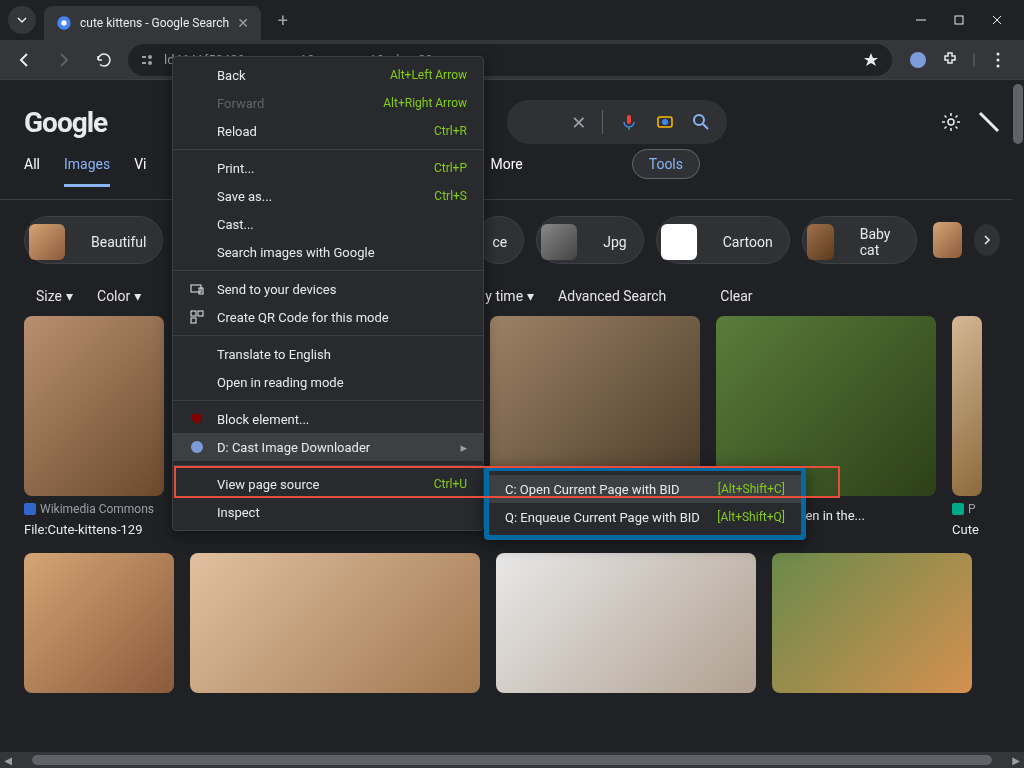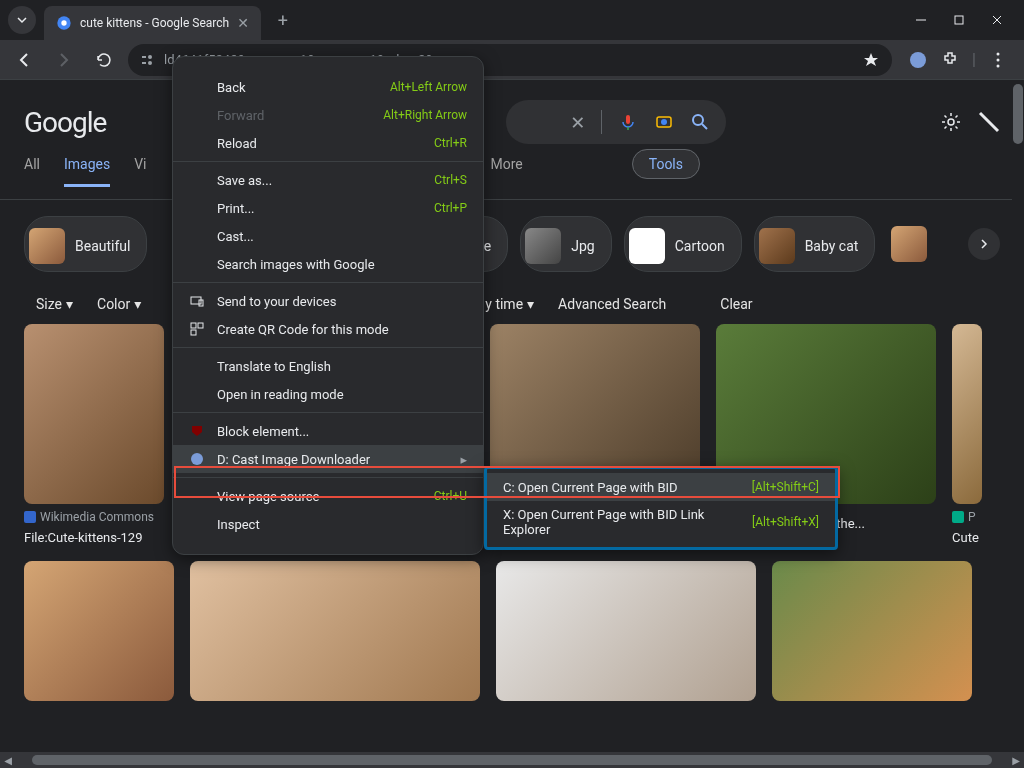--- a/index.html
+++ b/index.html
@@ -28,70 +28,70 @@
 
 .page { position: relative; height: calc(768px - 80px - 16px); overflow: hidden; }
 .scrollbar-v { position: absolute; right: 0; top: 0; width: 12px; height: 100%; background: #202124; }
 .scrollbar-v-thumb { width: 10px; height: 60px; background: #5f6368; border-radius: 5px; margin: 4px 1px; }
 .scrollbar-h { position: absolute; bottom: 0; left: 0; right: 0; height: 16px; background: #35363a; display: flex; align-items: center; }
 .scrollbar-h-thumb { height: 10px; flex: 1; background: #5f6368; border-radius: 5px; margin: 0 16px; }
 .scrollbar-arrow { width: 16px; height: 16px; display: flex; align-items: center; justify-content: center; color: #9aa0a6; font-size: 10px; }
 
 
 .g-header { display: flex; align-items: center; padding: 20px 24px 12px; gap: 40px; }
-.g-logo { font-size: 28px; font-weight: 400; color: #e8eaed; letter-spacing: -1px; }
+.g-logo { font-size: 28px; font-weight: 700; color: #e8eaed; letter-spacing: -1px; }
 .g-search { flex: 1; max-width: 560px; height: 44px; background: #303134; border-radius: 22px; display: flex; align-items: center; padding: 0 16px; gap: 16px; }
 .g-search-clear { color: #9aa0a6; font-size: 18px; }
 .g-search-divider { width: 1px; height: 24px; background: #5f6368; }
 .g-mic { width: 20px; height: 20px; }
 .g-lens { width: 20px; height: 20px; }
 .g-search-icon { width: 20px; height: 20px; color: #8ab4f8; }
 .g-header-right { margin-left: auto; display: flex; gap: 16px; align-items: center; }
 
 
 .g-tabs { display: flex; gap: 24px; padding: 0 24px 12px; border-bottom: 1px solid #3c4043; font-size: 14px; }
-.g-tab { padding-bottom: 12px; color: #a3a3a3; }
+.g-tab { padding-bottom: 12px; color: #ffffff; }
 .g-tab.active { color: #8ab4f8; border-bottom: 3px solid #8ab4f8; }
 .g-tools { margin-left: auto; margin-right: 300px; }
 .g-tools-btn { background: #303134; color: #8ab4f8; padding: 6px 16px; border-radius: 16px; font-size: 14px; border: 1px solid #5f6368; }
 
 
 .chips { display: flex; gap: 12px; padding: 16px 24px; align-items: center; overflow: hidden; }
-.chip { display: flex; align-items: center; gap: 10px; background: #303134; border: 1px solid #3c4043; border-radius: 24px; padding: 4px 16px 0 4px; height: 56px; }
+.chip { display: flex; align-items: center; gap: 26px; background: #303134; border: 1px solid #3c4043; border-radius: 24px; padding: 4px 16px 0 4px; height: 48px; }
 .chip-img { width: 36px; height: 36px; border-radius: 6px; background: #5f6368; }
 .chip-label { font-size: 14px; color: #e8eaed; }
 .chips-next { width: 32px; height: 32px; border-radius: 50%; background: #303134; display: flex; align-items: center; justify-content: center; margin-left: auto; }
 
 
 .filters { display: flex; gap: 24px; padding: 8px 36px 12px; font-size: 14px; color: #e5e5e5; }
 .filter { display: flex; align-items: center; gap: 4px; }
 
 
 .results { display: flex; gap: 16px; padding: 0 24px; }
 .result { display: flex; flex-direction: column; gap: 6px; }
 .result-img { background: linear-gradient(135deg, #8d6e4a, #4a5d3a); border-radius: 8px; }
 .result-caption { font-size: 12px; color: #9aa0a6; display: flex; align-items: center; gap: 4px; }
 .result-title { font-size: 13px; color: #e8eaed; }
 
 .results2 { display: flex; gap: 16px; padding: 16px 24px 0; }
 .result2-img { border-radius: 8px; }
 
 
-.context-menu { position: absolute; left: 172px; top: 56px; width: 312px; background: #292a2d; border: 1px solid #3c4043; border-radius: 12px; box-shadow: 0 4px 16px rgba(0,0,0,0.5); z-index: 100; font-size: 13px; padding: 16px 0; }
+.context-menu { position: absolute; left: 172px; top: 56px; width: 312px; background: #292a2d; border: 1px solid #3c4043; border-radius: 4px; box-shadow: 0 4px 16px rgba(0,0,0,0.5); z-index: 100; font-size: 13px; padding: 4px 0; }
 .menu-item { display: flex; align-items: center; padding: 6px 16px; color: #e8eaed; gap: 12px; min-height: 28px; }
 .menu-item.disabled { color: #5f6368; }
 .menu-item.highlighted { background: #3c4043; }
 .menu-icon { width: 16px; height: 16px; display: flex; align-items: center; justify-content: center; }
 .menu-label { flex: 1; }
 .menu-shortcut { color: #84cc16; font-size: 12px; }
 .menu-arrow { color: #9aa0a6; }
 .menu-sep { height: 1px; background: #3c4043; margin: 4px 0; }
 
 
-.submenu { position: absolute; left: 484px; top: 466px; width: 354px; background: #292a2d; border: 3px solid #0369a1; border-radius: 4px; box-shadow: 0 4px 16px rgba(0,0,0,0.5); z-index: 101; font-size: 13px; padding: 4px 0; }
+.submenu { position: absolute; left: 484px; top: 466px; width: 322px; background: #292a2d; border: 5px solid #0369a1; border-radius: 4px; box-shadow: 0 4px 16px rgba(0,0,0,0.5); z-index: 101; font-size: 13px; padding: 4px 0; }
 .submenu .menu-item { padding: 6px 16px; }
 
 
 .highlight-box { position: absolute; left: 174px; top: 466px; width: 666px; height: 32px; border: 2px solid #e74c3c; z-index: 102; pointer-events: none; }
 
 svg { display: block; }
 </style>
 </head>
 <body>
 
@@ -317,27 +317,27 @@
       <span class="menu-shortcut">Alt+Right Arrow</span>
     </div>
   <div class="menu-item">
       <span class="menu-icon"></span>
       <span class="menu-label">Reload</span>
       <span class="menu-shortcut">Ctrl+R</span>
     </div>
   <div class="menu-sep"></div>
   <div class="menu-item">
       <span class="menu-icon"></span>
+      <span class="menu-label">Print...</span>
+      <span class="menu-shortcut">Ctrl+P</span>
+    </div>
+  <div class="menu-item">
+      <span class="menu-icon"></span>
       <span class="menu-label">Save as...</span>
       <span class="menu-shortcut">Ctrl+S</span>
-    </div>
-  <div class="menu-item">
-      <span class="menu-icon"></span>
-      <span class="menu-label">Print...</span>
-      <span class="menu-shortcut">Ctrl+P</span>
     </div>
   <div class="menu-item">
       <span class="menu-icon"></span>
       <span class="menu-label">Cast...</span>
     </div>
   <div class="menu-item">
       <span class="menu-icon"></span>
       <span class="menu-label">Search images with Google</span>
     </div>
   <div class="menu-sep"></div>
@@ -398,18 +398,18 @@
       <span class="menu-label">Inspect</span>
     </div>
 </div>
 
 <div class="submenu">
   <div class="menu-item highlighted">
       <span class="menu-label">C: Open Current Page with BID</span>
       <span class="menu-shortcut">[Alt+Shift+C]</span>
     </div>
   <div class="menu-item">
-      <span class="menu-label">X: Open Current Page with BID Link Explorer</span>
-      <span class="menu-shortcut">[Alt+Shift+X]</span>
+      <span class="menu-label">Q: Enqueue Current Page with BID</span>
+      <span class="menu-shortcut">[Alt+Shift+Q]</span>
     </div>
 </div>
 
 <div class="highlight-box"></div>
 
 </body></html>

